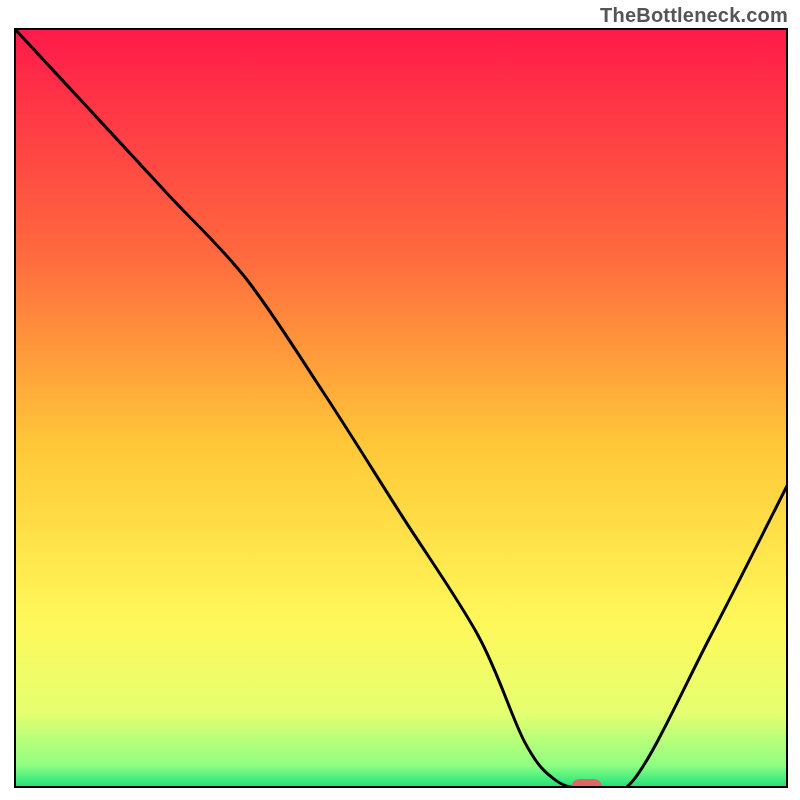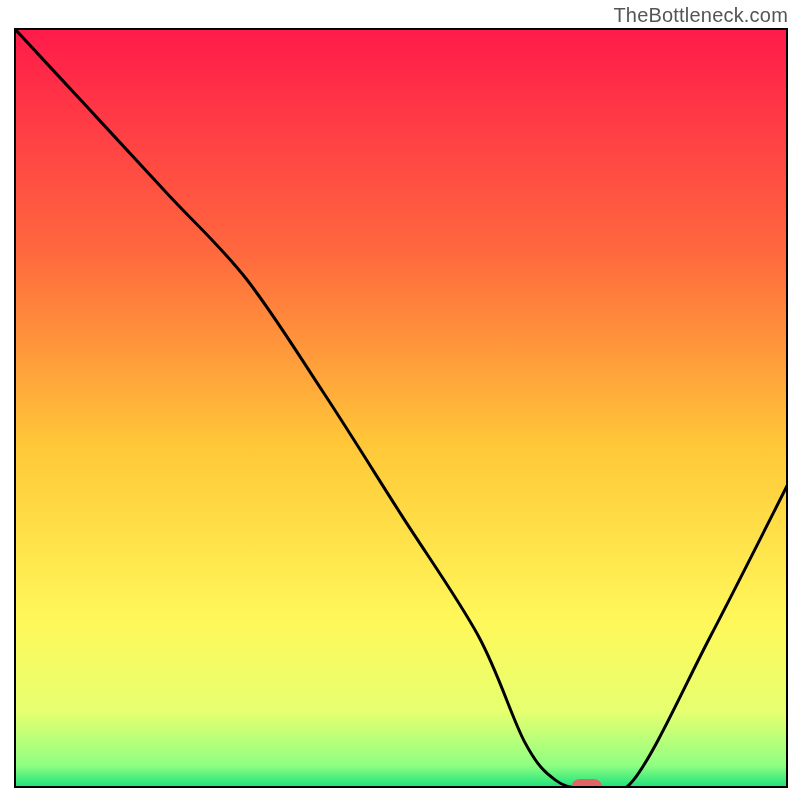--- a/index.html
+++ b/index.html
@@ -15,21 +15,21 @@
     top: 28px;
     width: 774px;
     height: 760px;
   }
   .watermark {
     position: absolute;
     right: 12px;
     top: 4px;
     font-family: Arial, Helvetica, sans-serif;
     font-size: 20px;
-    font-weight: 400;
+    font-weight: 700;
     color: #555;
     letter-spacing: 0.2px;
   }
   svg { display: block; }
 </style>
 </head>
 <body>
 
 <div class="watermark">TheBottleneck.com</div>
 

